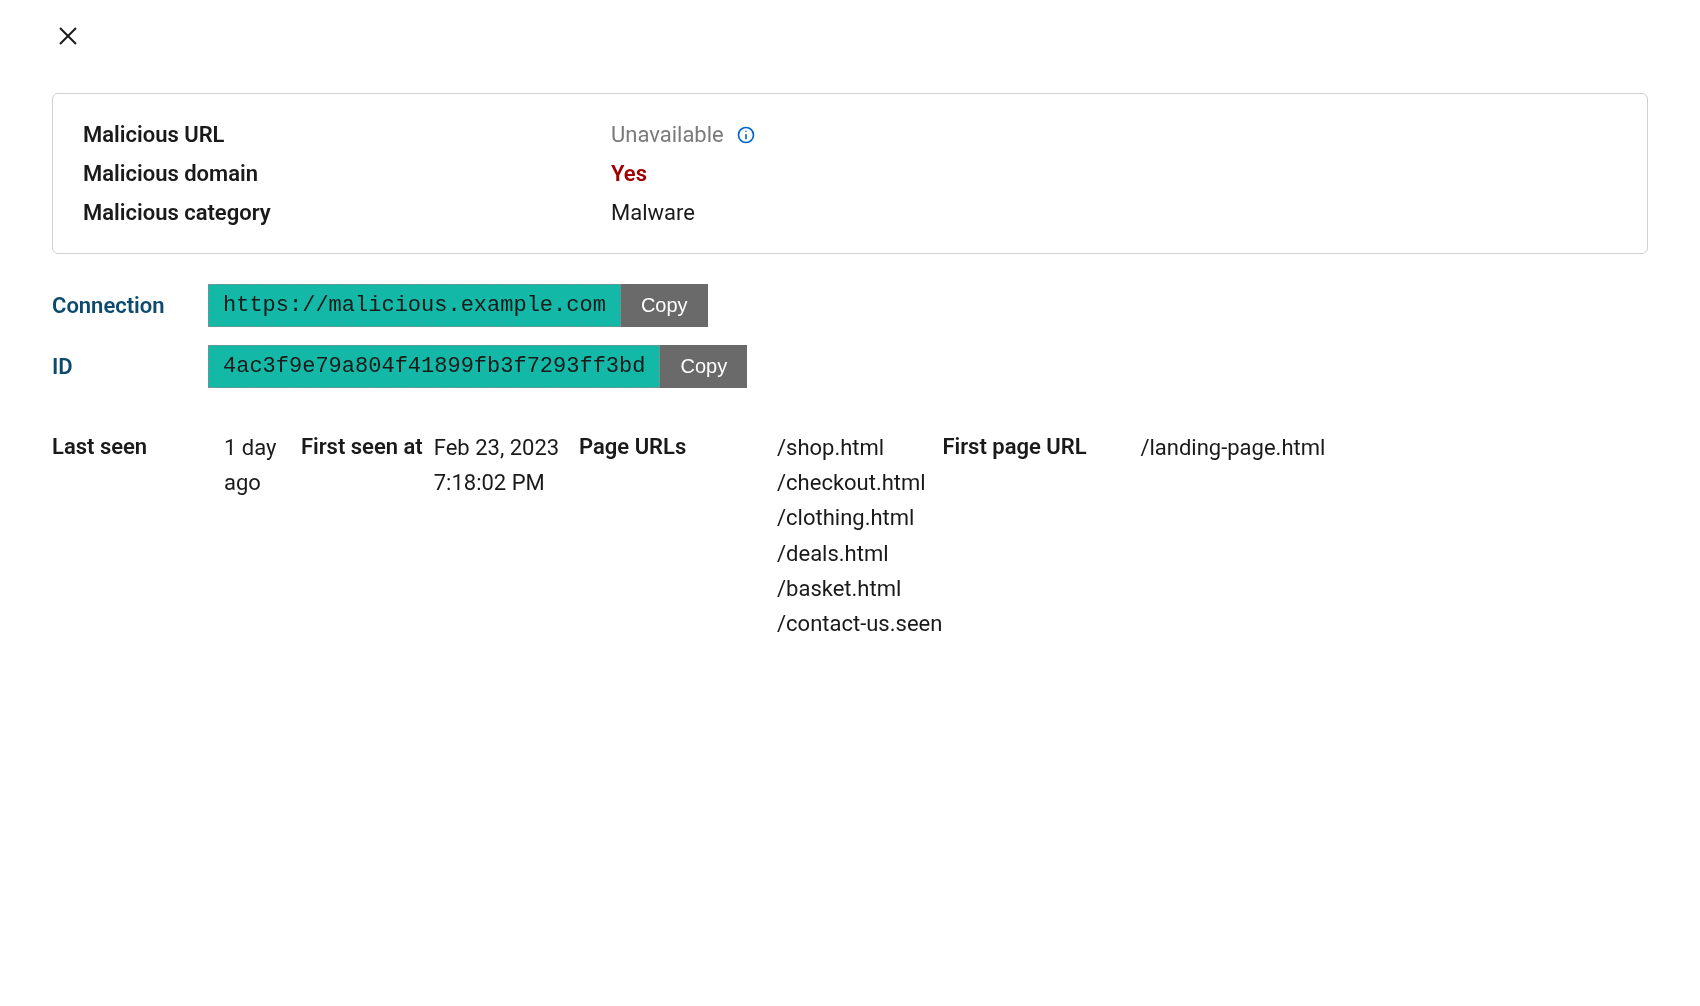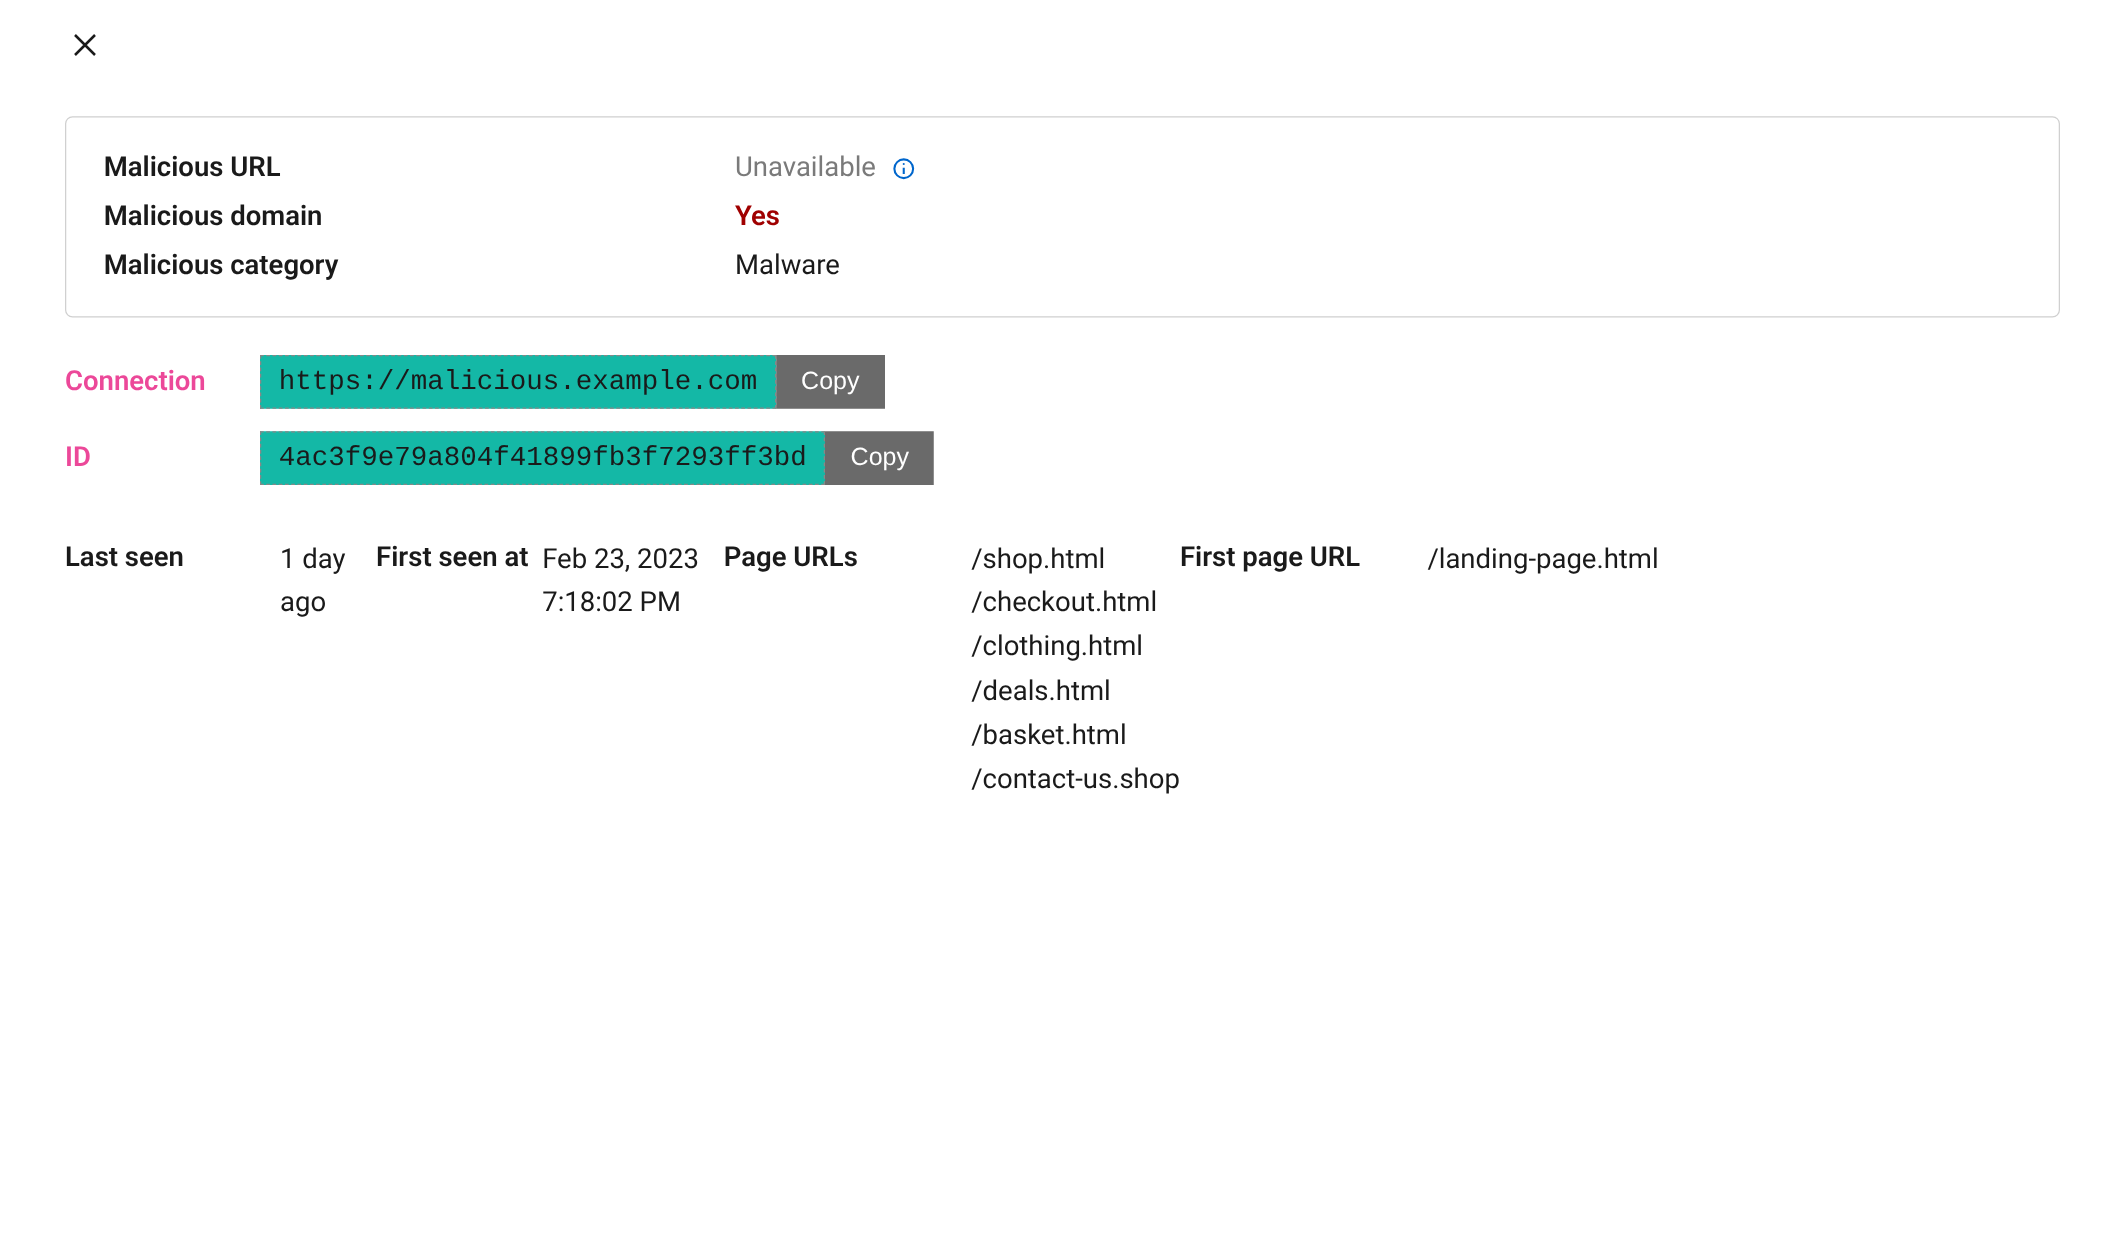--- a/index.html
+++ b/index.html
@@ -42,20 +42,21 @@
       border: 1px solid #d0d0d0;
       border-radius: 6px;
       padding: 28px 30px;
       margin-bottom: 30px;
     }
     .panel-row {
       display: flex;
       align-items: center;
       margin-bottom: 14px;
       font-size: 22px;
+      gap: 23px;
     }
     .panel-row:last-child {
       margin-bottom: 0;
     }
     .panel-label {
       width: 505px;
       font-weight: 600;
       color: #1a1a1a;
     }
     .panel-value {
@@ -87,21 +88,21 @@
     }
     .copy-row {
       display: flex;
       align-items: center;
       margin-bottom: 18px;
       font-size: 22px;
     }
     .copy-label {
       width: 156px;
       font-weight: 600;
-      color: #ec4899;
+      color: #0c4a6e;
     }
     .copy-field {
       display: flex;
       align-items: stretch;
     }
     .copy-value {
       border: 1.5px dashed #888;
       padding: 8px 14px;
       font-size: 22px;
       color: #1a1a1a;
@@ -228,21 +229,21 @@
   </div>
   <div class="details-col">
     <div class="detail-row">
       <div class="detail-label right">Page URLs</div>
       <div class="detail-list">
         <span>/shop.html</span>
         <span>/checkout.html</span>
         <span>/clothing.html</span>
         <span>/deals.html</span>
         <span>/basket.html</span>
-        <span>/contact-us.shop</span>
+        <span>/contact-us.seen</span>
       </div>
     </div>
     <div class="detail-row">
       <div class="detail-label right">First page URL</div>
       <div class="detail-value">/landing-page.html</div>
     </div>
   </div>
 </div>
 
 </body></html>

